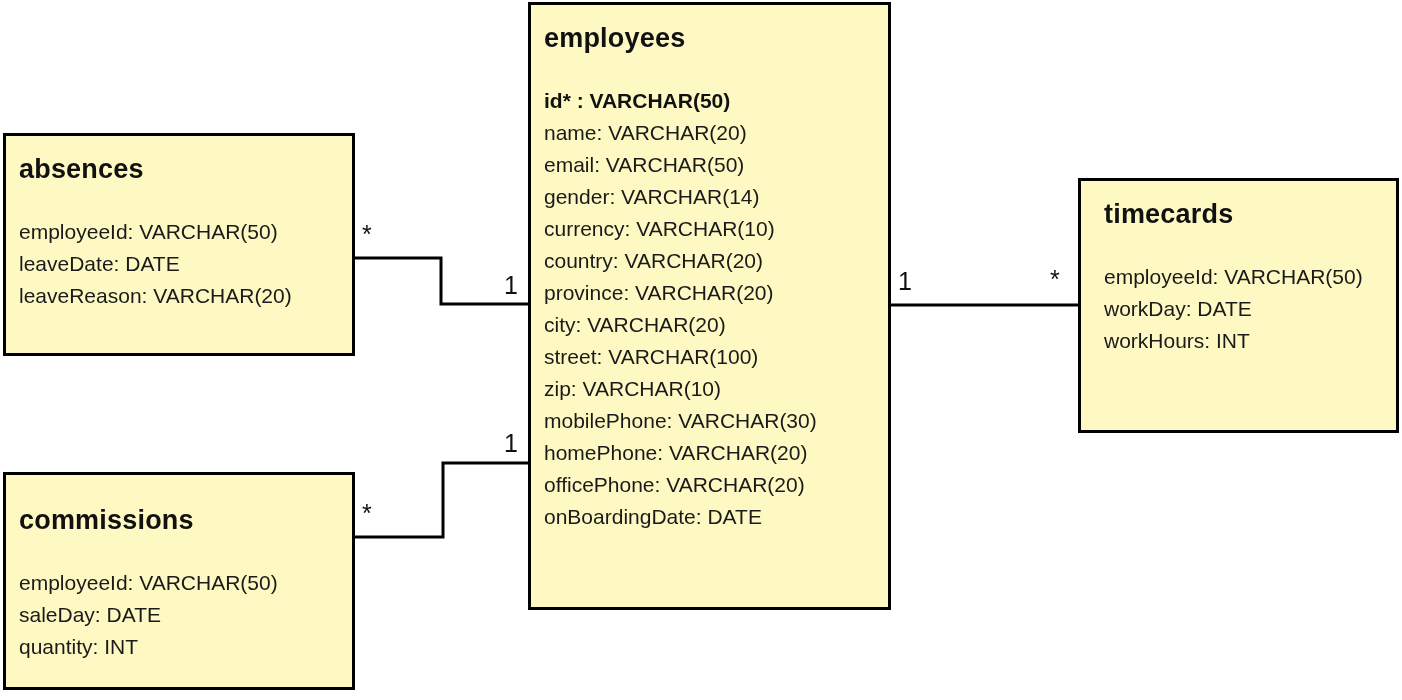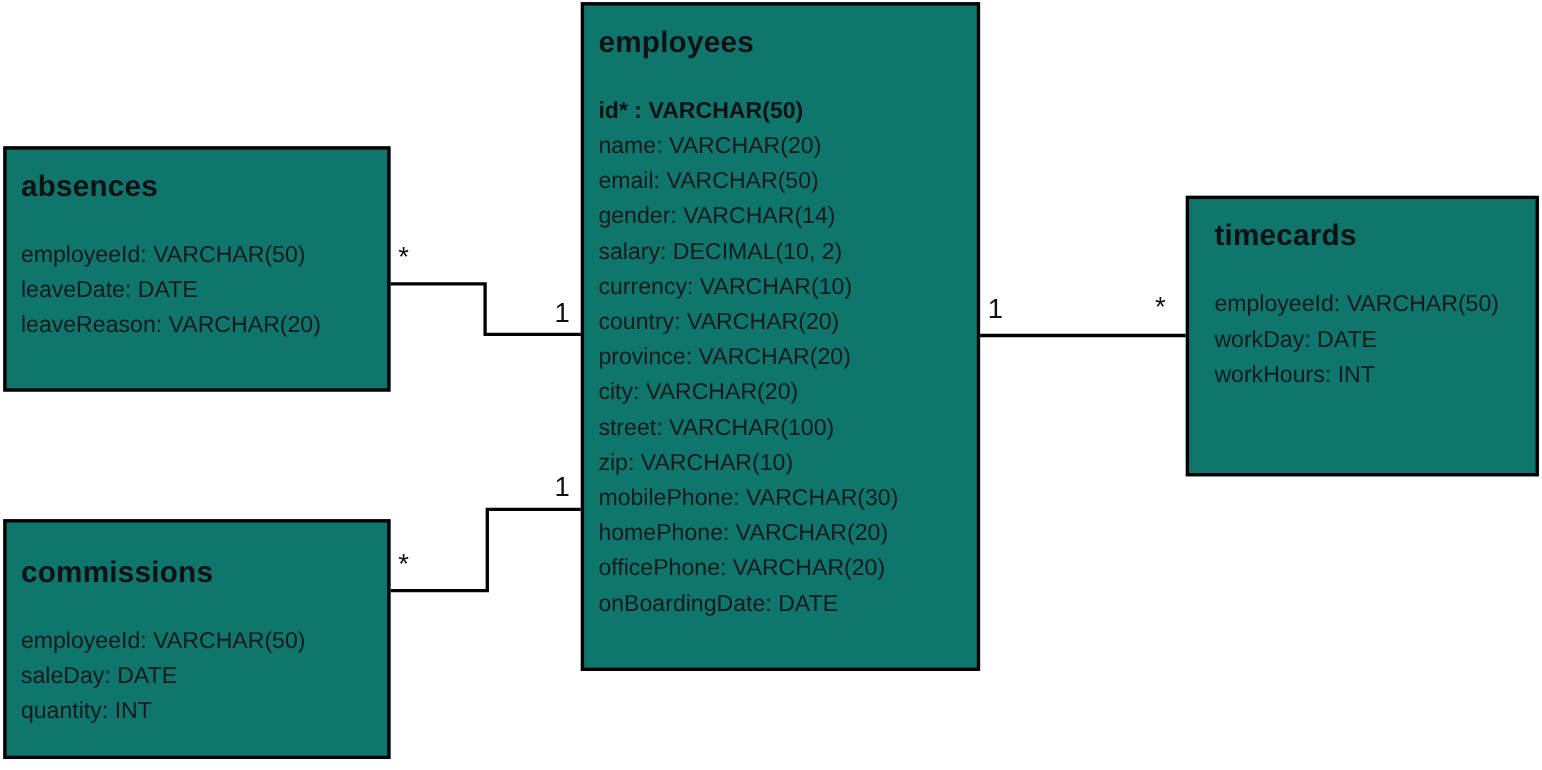--- a/index.html
+++ b/index.html
@@ -13,21 +13,21 @@
     overflow: hidden;
   }
   .connector-layer {
     position: absolute;
     left: 0; top: 0;
     width: 1402px;
     height: 700px;
   }
   .entity {
     position: absolute;
-    background: #0f766e;
+    background: #fef9c3;
     border: 3px solid #000000;
     padding: 16px 13px 10px 13px;
     color: #1a1a1a;
   }
   .entity-title {
     font-size: 27px;
     font-weight: bold;
     line-height: 34px;
     letter-spacing: 0.2px;
     color: #111111;
@@ -76,21 +76,20 @@
       </div>
   </div>
 
   <div class="entity" style="left:528px; top:2px; width:363px; height:608px;">
     <div class="entity-title">employees</div>
     <div class="entity-fields">
         <div class="field-row bold">id* : VARCHAR(50)</div>
         <div class="field-row">name: VARCHAR(20)</div>
         <div class="field-row">email: VARCHAR(50)</div>
         <div class="field-row">gender: VARCHAR(14)</div>
-        <div class="field-row">salary: DECIMAL(10, 2)</div>
         <div class="field-row">currency: VARCHAR(10)</div>
         <div class="field-row">country: VARCHAR(20)</div>
         <div class="field-row">province: VARCHAR(20)</div>
         <div class="field-row">city: VARCHAR(20)</div>
         <div class="field-row">street: VARCHAR(100)</div>
         <div class="field-row">zip: VARCHAR(10)</div>
         <div class="field-row">mobilePhone: VARCHAR(30)</div>
         <div class="field-row">homePhone: VARCHAR(20)</div>
         <div class="field-row">officePhone: VARCHAR(20)</div>
         <div class="field-row">onBoardingDate: DATE</div>

